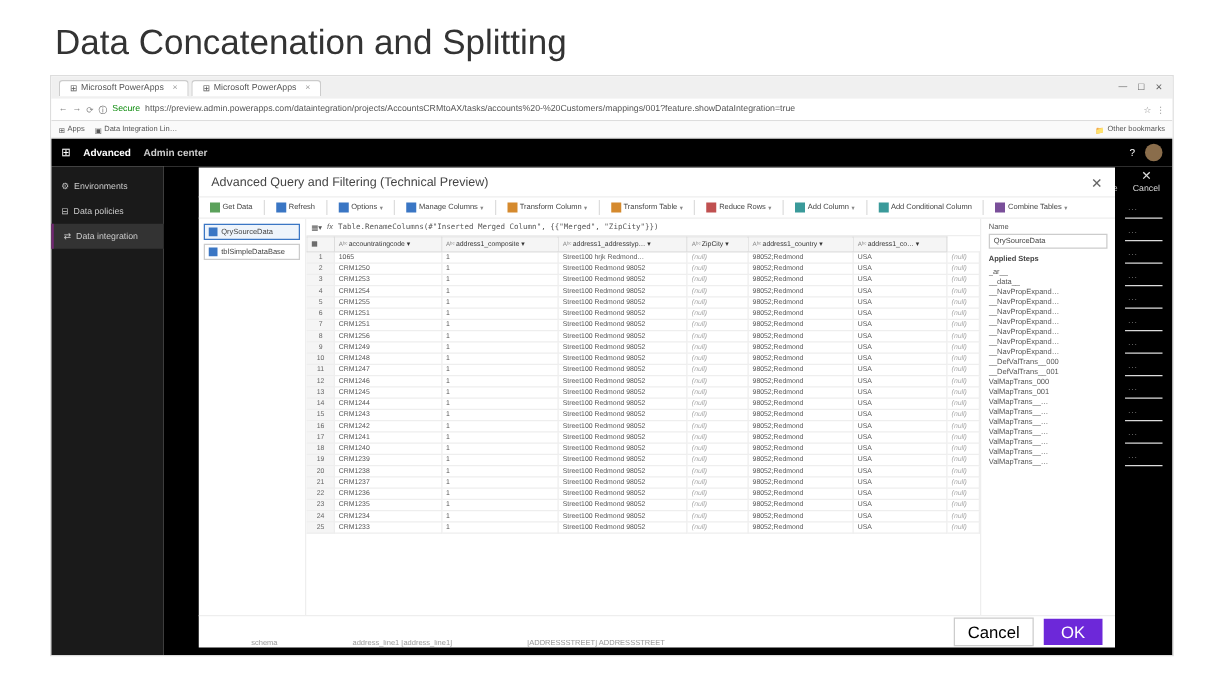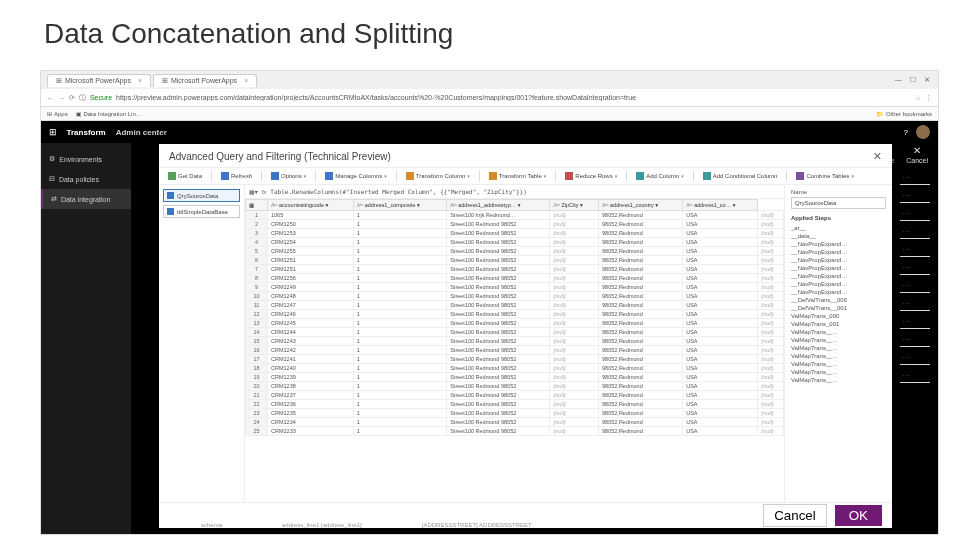--- a/index.html
+++ b/index.html
@@ -1,18 +1,18 @@
 <!DOCTYPE html>
 <html><head>
 <meta charset="utf-8">
 <style>
 * { margin: 0; padding: 0; box-sizing: border-box; font-family: "Segoe UI", Arial, sans-serif; }
 body { width: 979px; height: 551px; background: #fff; overflow: hidden; }
 
-.slide-title { font-size: 28px; font-weight: 400; color: #333; padding: 18px 0 20px 44px; }
+.slide-title { font-size: 28px; font-weight: 400; color: #333; padding: 18px 0 10px 44px; }
 
 .browser { margin: 0 40px; border: 1px solid #ddd; height: 465px; position: relative; overflow: hidden; background: #fff; }
 
 
 .tab-bar { height: 18px; background: #f0f0f0; display: flex; align-items: center; padding-left: 6px; font-size: 7px; color: #555; }
 .tab { background: #fff; border: 1px solid #ccc; border-bottom: none; padding: 2px 8px; margin-right: 2px; display: flex; align-items: center; gap: 3px; border-radius: 3px 3px 0 0; }
 .tab .x { margin-left: 4px; color: #999; }
 .win-ctrls { margin-left: auto; display: flex; gap: 8px; padding-right: 8px; color: #666; }
 .addr-bar { height: 18px; background: #fff; border-bottom: 1px solid #ddd; display: flex; align-items: center; padding: 0 6px; font-size: 7px; color: #555; gap: 4px; }
 .addr-bar .nav-btn { color: #888; }
@@ -76,21 +76,21 @@
 .grid td.null { font-style: italic; color: #aaa; }
 
 .q-right { width: 108px; border-left: 1px solid #eee; padding: 4px 6px; font-size: 6px; color: #444; }
 .q-right .lbl { color: #555; margin-bottom: 2px; }
 .q-right .namebox { border: 1px solid #ccc; padding: 2px 3px; margin-bottom: 6px; }
 .q-right .steps-hdr { font-weight: 600; margin-bottom: 3px; }
 .q-right .step { padding: 1px 0; color: #555; display: flex; align-items: center; gap: 2px; overflow: hidden; text-overflow: ellipsis; white-space: nowrap; }
 
 .modal-ftr { border-top: 1px solid #eee; height: 26px; display: flex; align-items: center; justify-content: flex-end; gap: 8px; padding: 0 10px; font-size: 8px; }
 .btn-cancel { background: #fff; border: 1px solid #ccc; padding: 3px 10px; cursor: pointer; }
-.btn-ok { background: #701a75; color: #fff; border: none; padding: 3px 14px; cursor: pointer; }
+.btn-ok { background: #6d28d9; color: #fff; border: none; padding: 3px 14px; cursor: pointer; }
 
 
 .peek-right { position: absolute; top: 96px; right: 8px; width: 30px; font-size: 8px; color: #666; }
 .peek-right .row { border-bottom: 1px solid #ddd; padding: 4px 0 4px 2px; text-align: left; height: 18px; }
 
 
 .peek-bottom { position: absolute; bottom: 2px; left: 130px; right: 50px; height: 10px; font-size: 6px; color: #999; display: flex; gap: 60px; overflow: hidden; padding-left: 30px; }
 </style>
 </head>
 <body>
@@ -136,21 +136,21 @@
     <span class="bm">
         <span>▣</span>
         <span>Data Integration Lin…</span>
       </span>
     <span class="spacer"></span>
     <span class="bm">📁 <span>Other bookmarks</span></span>
   </div>
 
   <div class="app-hdr">
     <span class="waffle">⊞</span>
-    <span class="brand">Transform</span>
+    <span class="brand">Advanced</span>
     <span class="sub">Admin center</span>
     <div class="right">
       <span>?</span>
       <span class="avatar"></span>
     </div>
   </div>
 
   <div class="app-body">
     <div class="side-nav">
       <div class="item">

